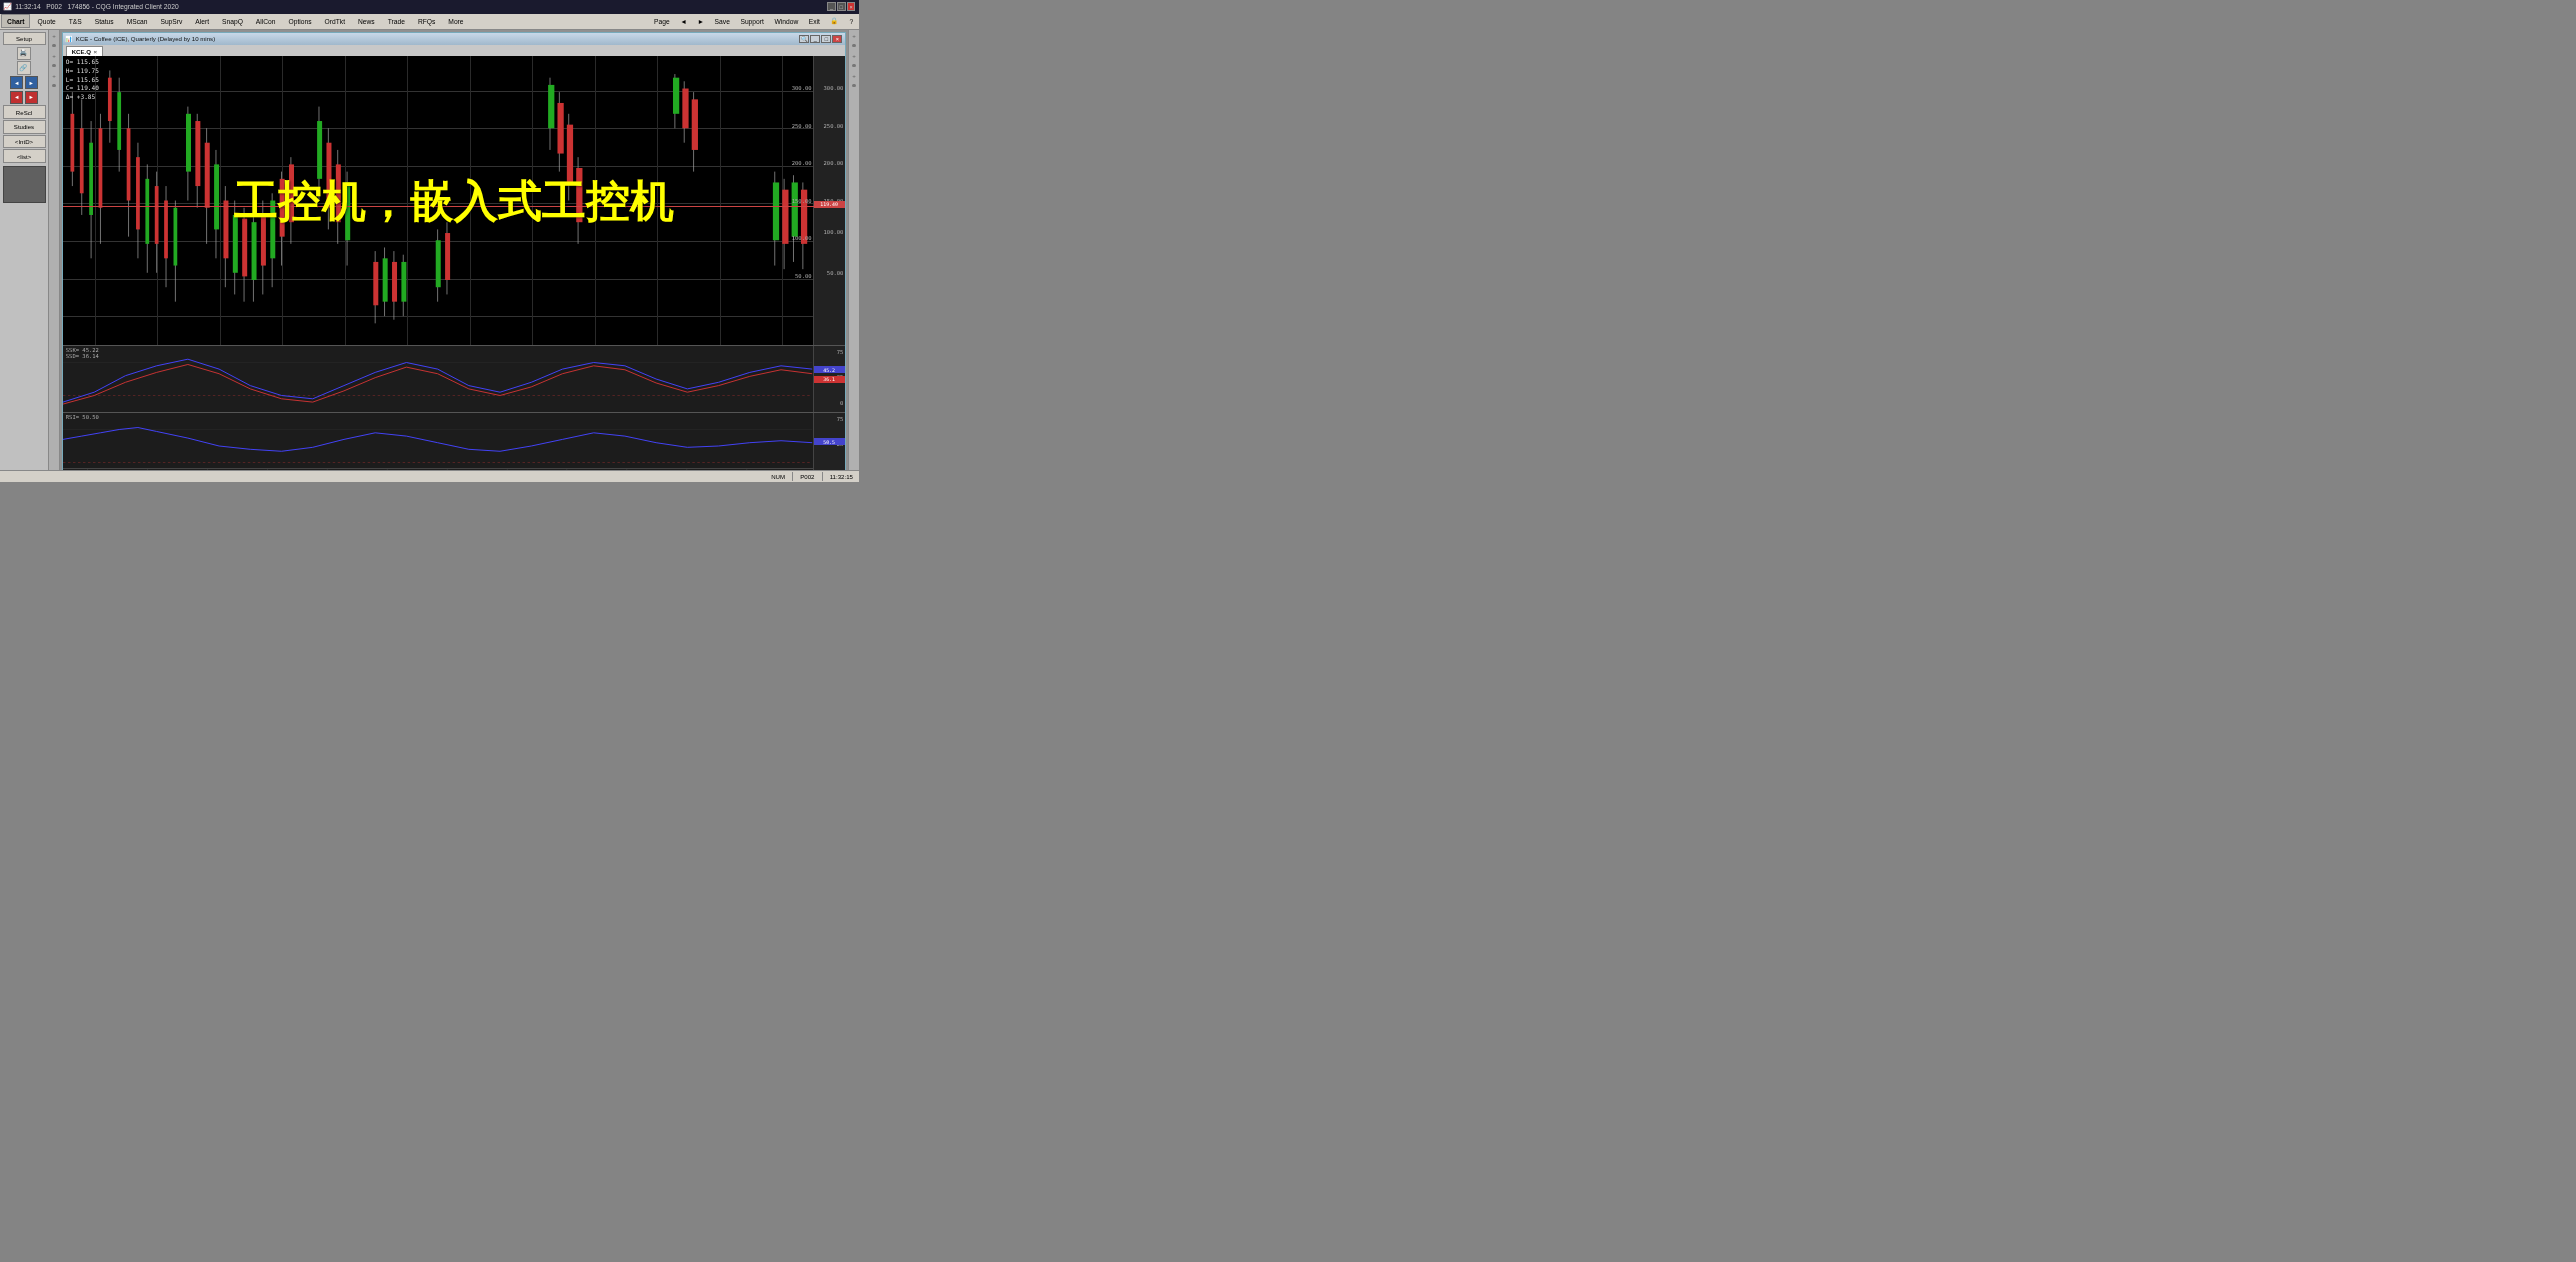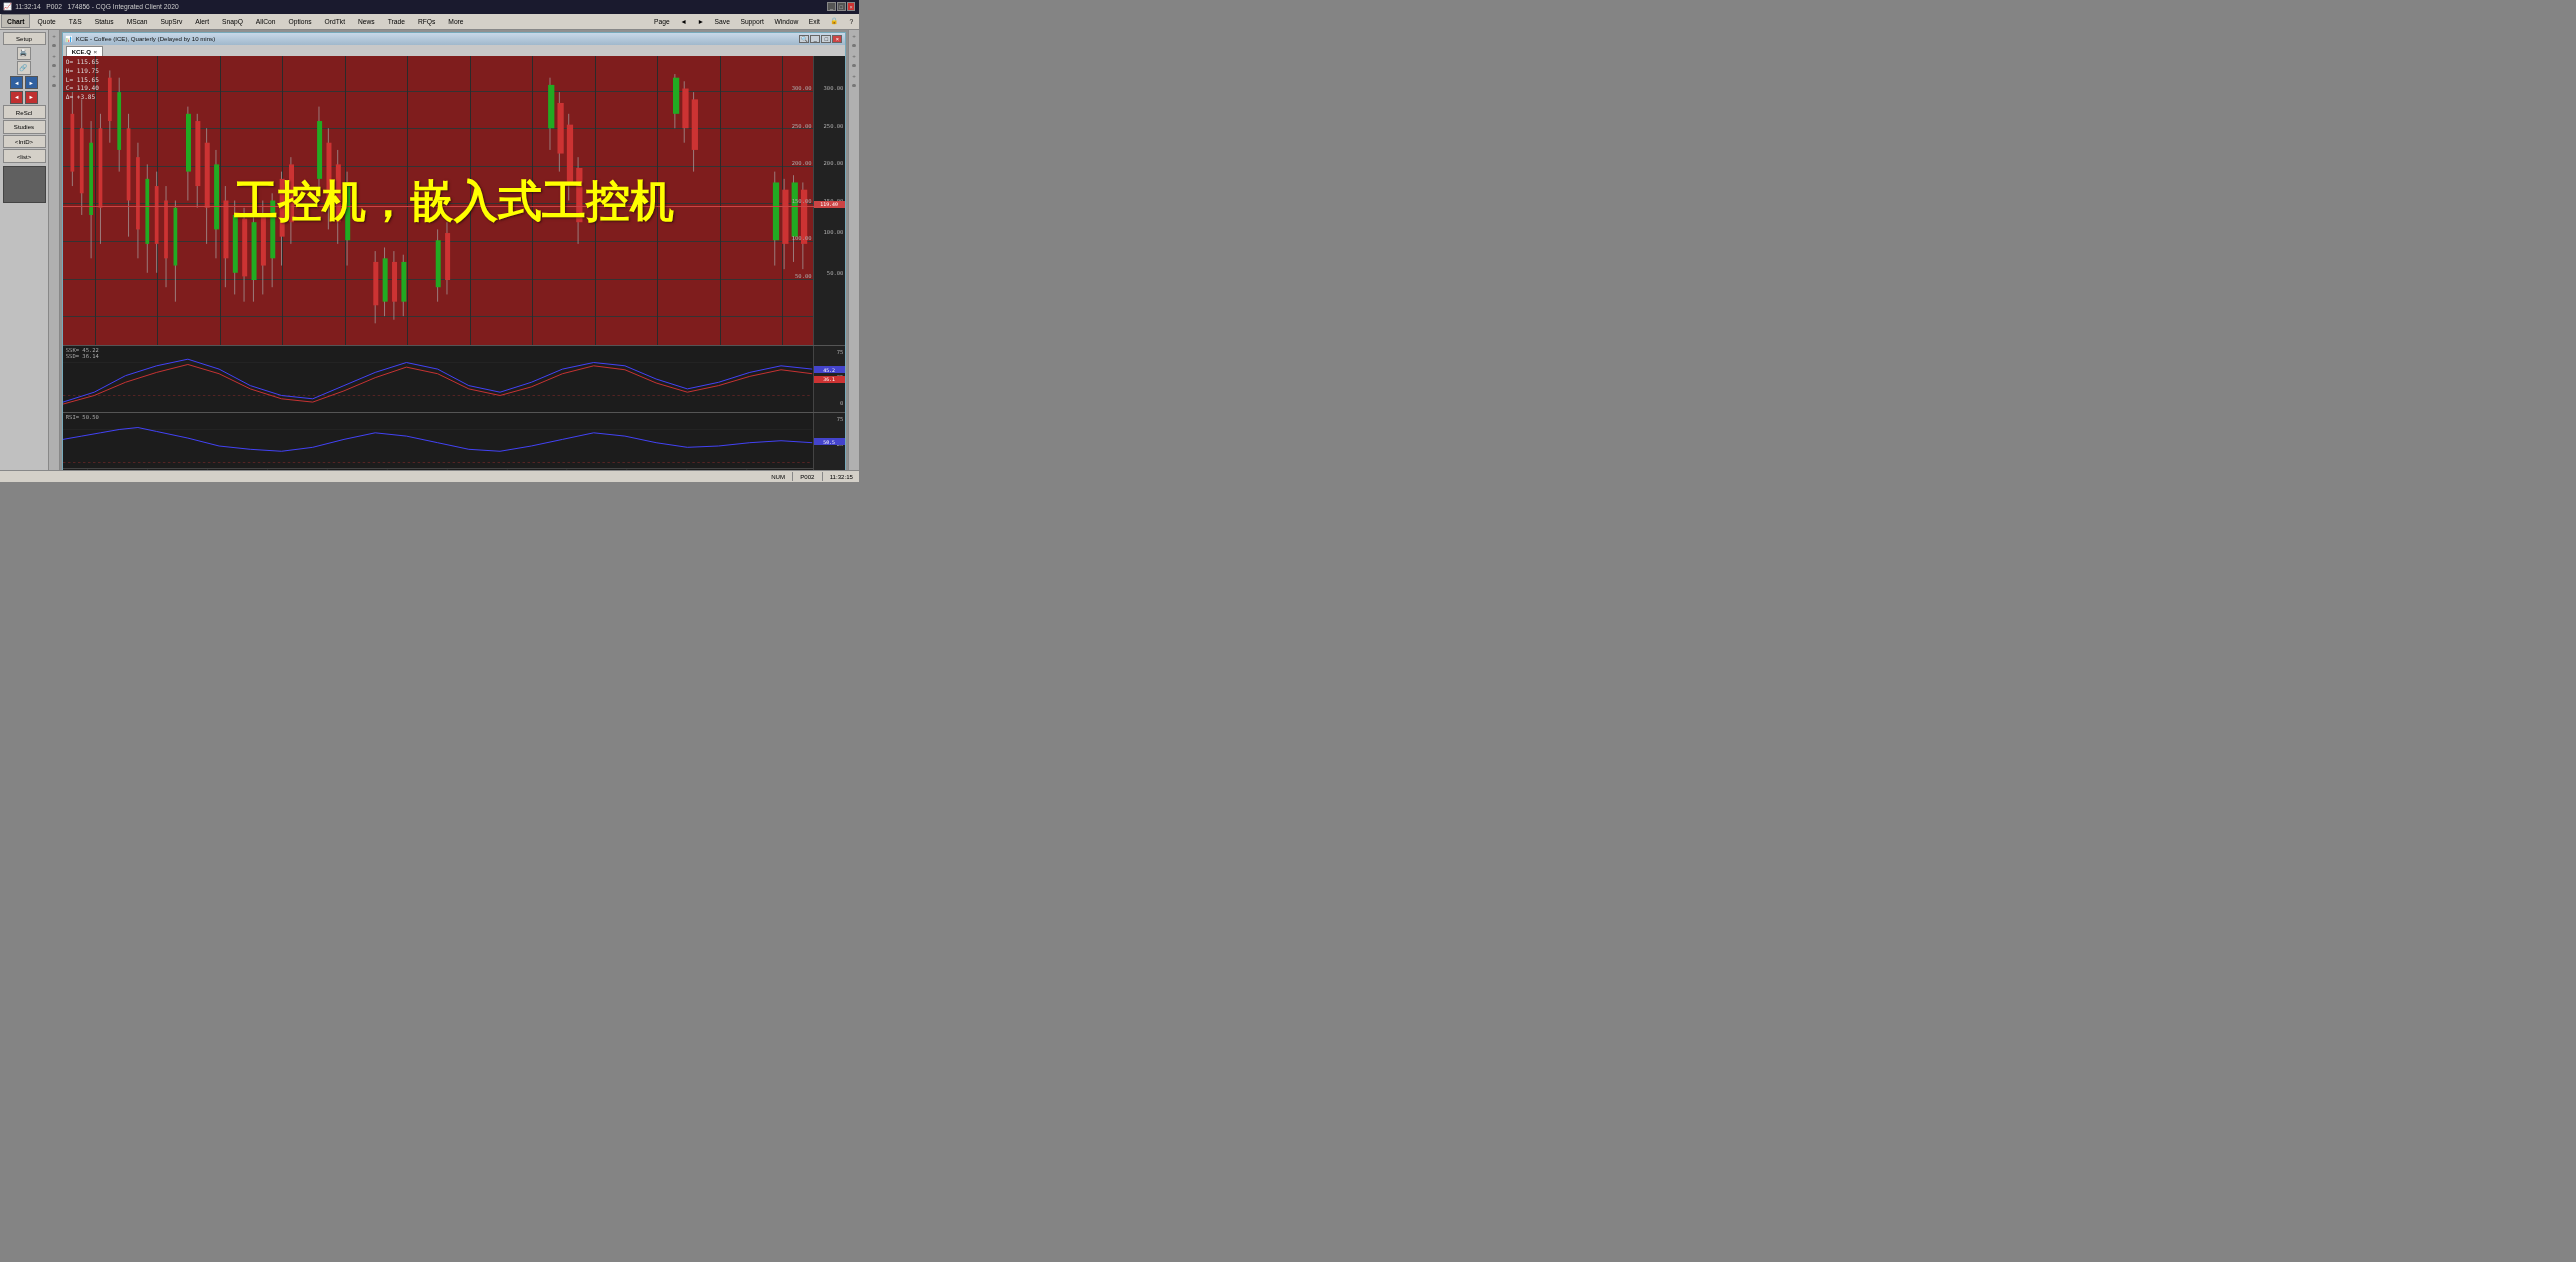--- a/index.html
+++ b/index.html
@@ -326,21 +326,21 @@
     #chart-panels {
       flex: 1;
       display: flex;
       flex-direction: column;
       position: relative;
     }
 
     #main-price-panel {
       flex: 1;
       position: relative;
-      background: #7f1d1d;
+      background: #000000;
     }
 
     
     .h-grid-line {
       position: absolute;
       left: 0; right: 0;
       height: 0.6px;
       background: #333;
     }
 

